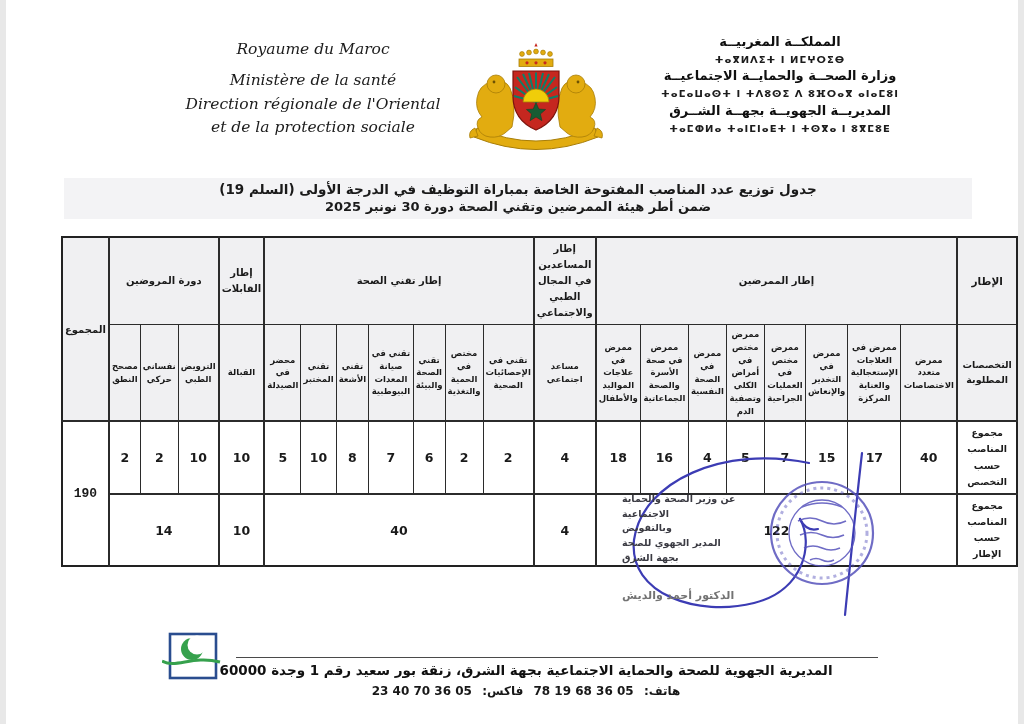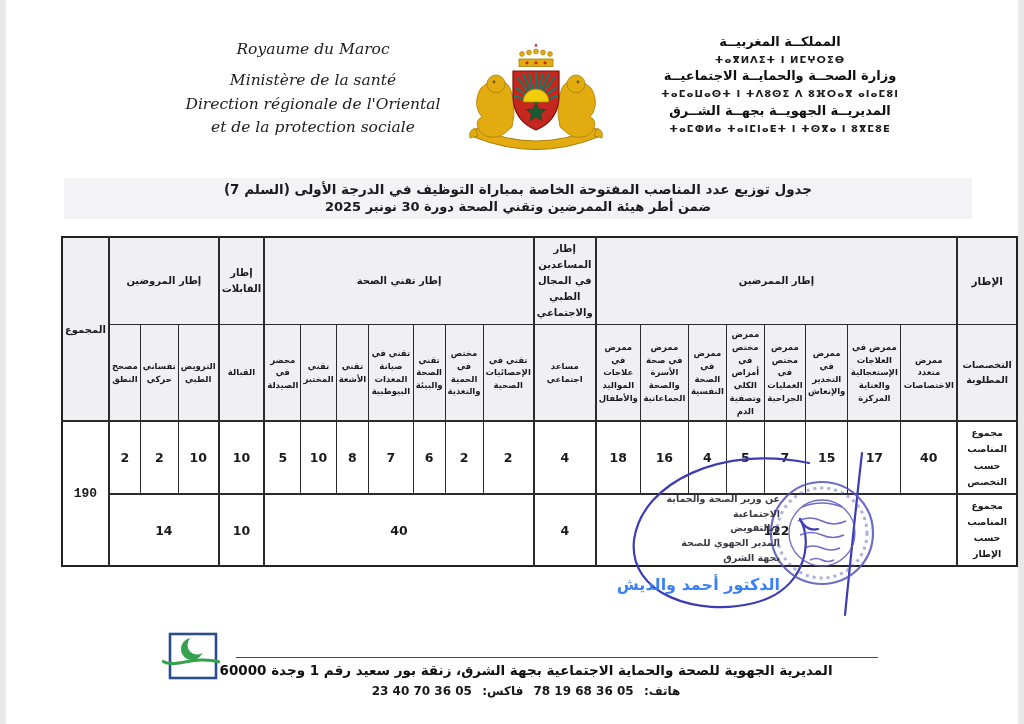--- a/index.html
+++ b/index.html
@@ -35,23 +35,23 @@
   .spec{font-size:8.5px;line-height:1.5;}
   .total-h{font-size:10px;}
   .lbl{background:#fff;font-weight:bold;font-size:9.5px;line-height:1.7;}
   .v{background:#fff;font-weight:bold;font-size:12.5px;}
   .grand{font-size:13px;font-family:Liberation Mono, monospace;}
   .bL2{border-left-width:2.5px !important;}
   .bB2{border-bottom-width:2.5px !important;}
 
   
   .sig-svg{position:absolute;left:598px;top:445px;width:340px;height:185px;}
-  .sig-text{position:absolute;left:616px;top:492px;width:158px;text-align:right;
+  .sig-text{position:absolute;left:616px;top:492px;width:158px;text-align:left;
             direction:rtl;font-size:9.5px;font-weight:bold;color:#3a3a42;line-height:1.55;}
-  .sig-name{margin-top:7px;font-size:16px;font-weight:bold;color:#3b82f6;white-space:nowrap;}
+  .sig-name{margin-top:21px;font-size:11px;font-weight:bold;color:#737373;white-space:nowrap;}
 
   
   .ftr-logo{position:absolute;left:156px;top:628px;width:70px;height:60px;}
   .ftr-line{position:absolute;left:230px;top:657px;width:642px;height:1px;background:#4a4a4a;}
   .ftr-text{position:absolute;left:8px;top:662px;width:1024px;text-align:center;direction:rtl;}
   .ftr-addr{font-size:13.5px;font-weight:bold;color:#111;}
   .ftr-tel{font-size:12px;font-weight:bold;color:#181818;margin-top:6px;}
   .ftr-tel span{margin:0 3px;}
 </style>
 </head>
@@ -118,21 +118,21 @@
   <div class="hdr-ar">
     <div class="ar-line">المملكــة المغربيــة</div>
     <div class="tif-line">ⵜⴰⴳⵍⴷⵉⵜ ⵏ ⵍⵎⵖⵔⵉⴱ</div>
     <div class="ar-line">وزارة الصحــة والحمايــة الاجتماعيــة</div>
     <div class="tif-line">ⵜⴰⵎⴰⵡⴰⵙⵜ ⵏ ⵜⴷⵓⵙⵉ ⴷ ⵓⴼⵔⴰⴳ ⴰⵏⴰⵎⵓⵏ</div>
     <div class="ar-line">المديريــة الجهويــة بجهــة الشــرق</div>
     <div class="tif-line">ⵜⴰⵎⵀⵍⴰ ⵜⴰⵏⵎⵏⴰⴹⵜ ⵏ ⵜⵙⴳⴰ ⵏ ⵓⴳⵎⵓⴹ</div>
   </div>
 
   <div class="title-band">
-    <div class="title-l1">جدول توزيع عدد المناصب المفتوحة الخاصة بمباراة التوظيف في الدرجة الأولى (السلم 7)</div>
+    <div class="title-l1">جدول توزيع عدد المناصب المفتوحة الخاصة بمباراة التوظيف في الدرجة الأولى (السلم 19)</div>
     <div class="title-l2">ضمن أطر هيئة الممرضين وتقني الصحة دورة 30 نونبر 2025</div>
   </div>
 
   <div class="tbl-wrap">
     <table class="doc">
       <colgroup>
         <col style="width:84px">
           <col style="width:60px">
           <col style="width:58px">
           <col style="width:32px">
@@ -155,21 +155,21 @@
         <col style="width:30px">
           <col style="width:36px">
       </colgroup>
       <tbody>
           <tr class="r1">
         <td class="hc corner bL2">الإطار</td>
         <td class="hc grp bL2" colspan="8">إطار الممرضين</td>
         <td class="hc grp bL2">إطار المساعدين في المجال الطبي والاجتماعي</td>
         <td class="hc grp bL2" colspan="7">إطار تقني الصحة</td>
         <td class="hc grp bL2">إطار القابلات</td>
-        <td class="hc grp bL2" colspan="3">إطار المروضين</td>
+        <td class="hc grp bL2" colspan="3">دورة المروضين</td>
         <td class="hc total-h bB2" rowspan="2">المجموع</td>
       </tr>
       <tr class="r2">
         <td class="hc corner2 bL2 bB2">التخصصات المطلوبة</td>
         <td class="hc spec bB2">ممرض متعدد الاختصاصات</td>
         <td class="hc spec bB2">ممرض في العلاجات الإستعجالية والعناية المركزة</td>
         <td class="hc spec bB2">ممرض في التخدير والإنعاش</td>
         <td class="hc spec bB2">ممرض مختص في العمليات الجراحية</td>
         <td class="hc spec bB2">ممرض مختص في أمراض الكلي وتصفية الدم</td>
         <td class="hc spec bB2">ممرض في الصحة النفسية</td>

